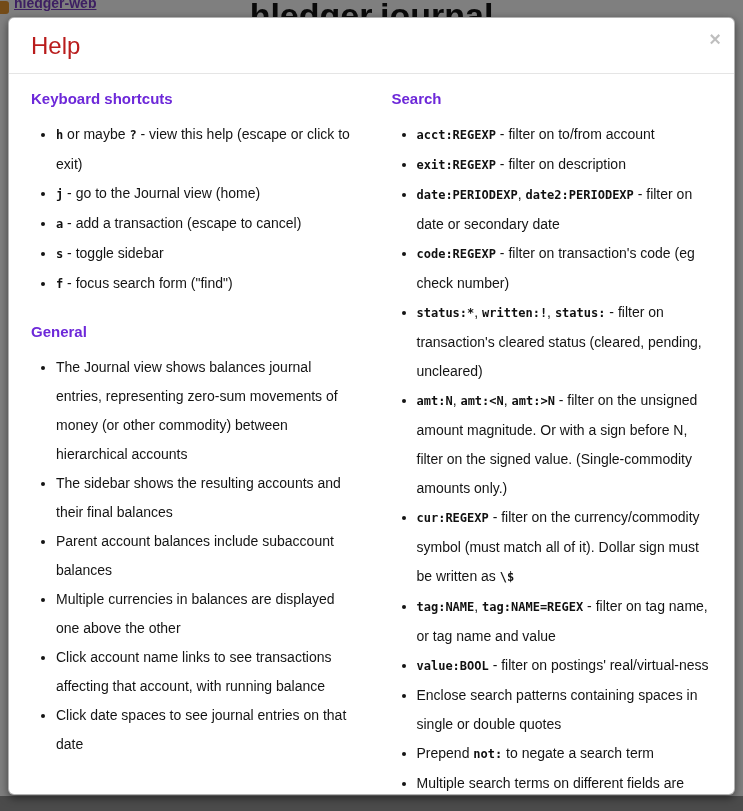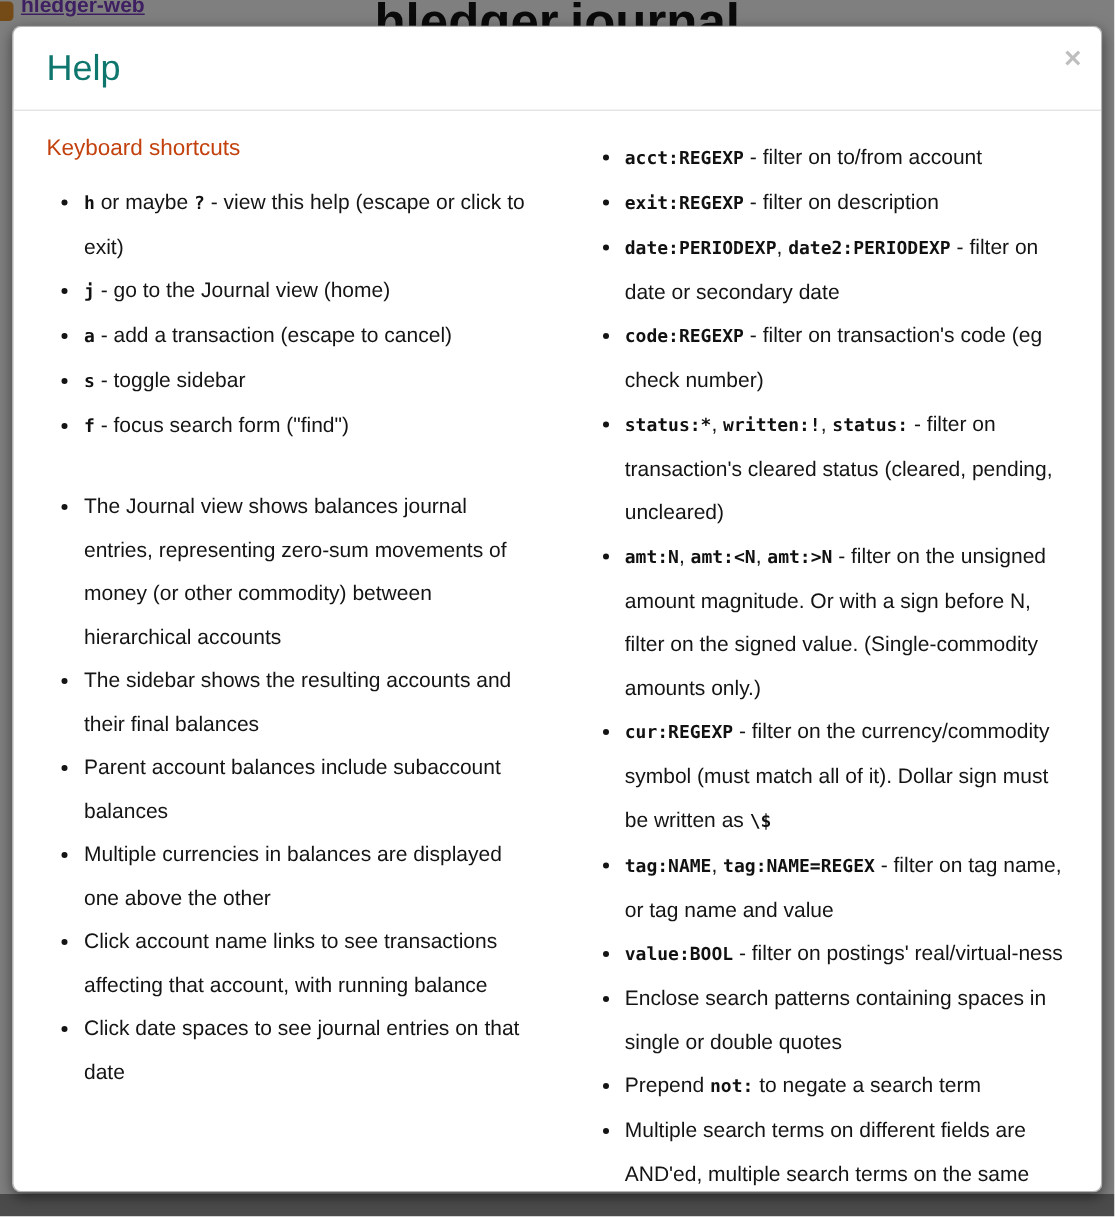--- a/index.html
+++ b/index.html
@@ -41,36 +41,36 @@
     box-shadow: 0 3px 9px rgba(0,0,0,0.5);
     overflow: hidden;
   }
   .modal-header {
     position: relative;
     padding: 14px 20px 13px 22px;
     border-bottom: 1px solid #e5e5e5;
   }
   .modal-title {
     margin: 0; font-size: 24px; font-weight: 500;
-    color: #0f766e; line-height: 1.15;
+    color: #b91c1c; line-height: 1.15;
   }
   .close-btn {
     position: absolute; top: 11px; right: 13px;
     border: 0; background: none; padding: 0;
     font-size: 20px; font-weight: bold; line-height: 1;
     color: #000; opacity: 0.25; cursor: pointer;
   }
   .modal-body { display: flex; padding: 16px 22px 10px; }
   .col { width: 50%; }
   .col-left  { padding-right: 14px; }
   .col-right { padding-left: 20px; }
 
   .help-section { }
   .section-heading {
-    margin: 0 0 13px; font-size: 15px; font-weight: normal; color: #c2410c;
+    margin: 0 0 13px; font-size: 15px; font-weight: bold; color: #6d28d9;
   }
   .help-list { margin: 0 0 24px; padding-left: 25px; list-style: disc; }
   .help-list li {
     font-size: 14px; line-height: 29px; color: #141414; margin: 0;
   }
   code {
     font-family: "DejaVu Sans Mono", "Liberation Mono", monospace;
     font-size: 12px; font-weight: bold; color: #111;
     background: none; padding: 0;
   }
@@ -98,32 +98,34 @@
           <h3 class="section-heading">Keyboard shortcuts</h3>
           <ul class="help-list">
             <li><code>h</code> or maybe <code>?</code> - view this help (escape or click to exit)</li>
             <li><code>j</code> - go to the Journal view (home)</li>
             <li><code>a</code> - add a transaction (escape to cancel)</li>
             <li><code>s</code> - toggle sidebar</li>
             <li><code>f</code> - focus search form ("find")</li>
           </ul>
         </div>
         <div class="help-section">
+          <h3 class="section-heading">General</h3>
           <ul class="help-list">
             <li>The Journal view shows balances journal entries, representing zero-sum movements of money (or other commodity) between hierarchical accounts</li>
             <li>The sidebar shows the resulting accounts and their final balances</li>
             <li>Parent account balances include subaccount balances</li>
             <li>Multiple currencies in balances are displayed one above the other</li>
             <li>Click account name links to see transactions affecting that account, with running balance</li>
             <li>Click date spaces to see journal entries on that date</li>
           </ul>
         </div>
       </div>
     <div class="col col-right">
         <div class="help-section">
+          <h3 class="section-heading">Search</h3>
           <ul class="help-list">
             <li><code>acct:REGEXP</code> - filter on to/from account</li>
             <li><code>exit:REGEXP</code> - filter on description</li>
             <li><code>date:PERIODEXP</code>, <code>date2:PERIODEXP</code> - filter on date or secondary date</li>
             <li><code>code:REGEXP</code> - filter on transaction's code (eg check number)</li>
             <li><code>status:*</code>, <code>written:!</code>, <code>status:</code> - filter on transaction's cleared status (cleared, pending, uncleared)</li>
             <li><code>amt:N</code>, <code>amt:&lt;N</code>, <code>amt:&gt;N</code> - filter on the unsigned amount magnitude. Or with a sign before N, filter on the signed value. (Single-commodity amounts only.)</li>
             <li><code>cur:REGEXP</code> - filter on the currency/commodity symbol (must match all of it). Dollar sign must be written as <code>\$</code></li>
             <li><code>tag:NAME</code>, <code>tag:NAME=REGEX</code> - filter on tag name, or tag name and value</li>
             <li><code>value:BOOL</code> - filter on postings' real/virtual-ness</li>

